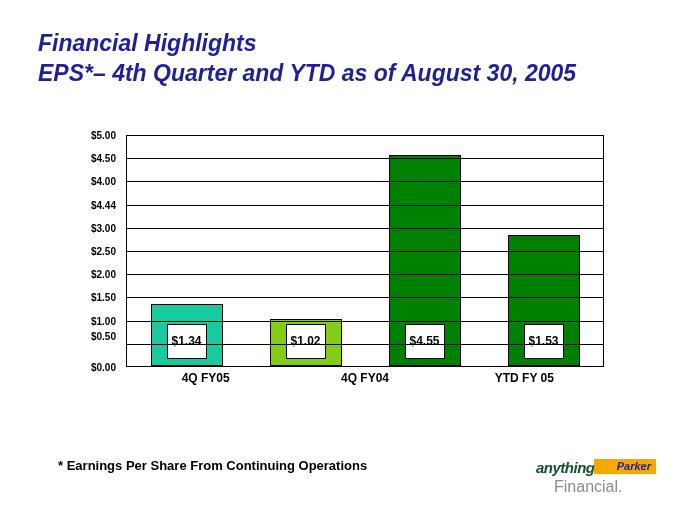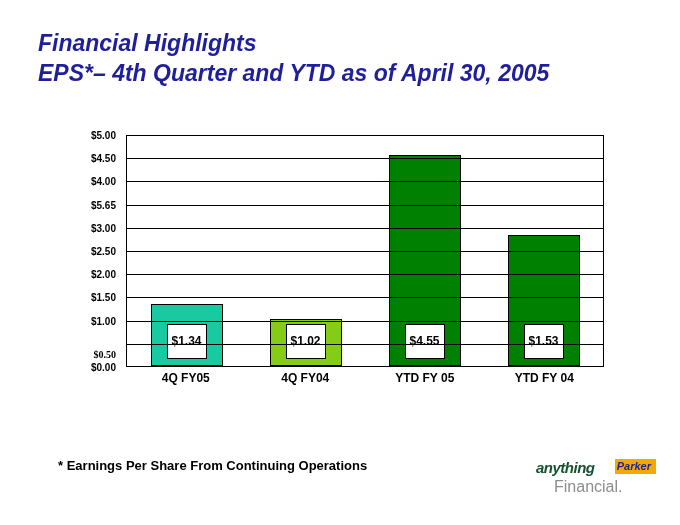--- a/index.html
+++ b/index.html
@@ -161,54 +161,54 @@
   }
   .logo-parker {
     position: absolute;
     right: 0px;
     top: 0px;
     background: #f5a800;
     color: #1f1f9c;
     font-size: 11px;
     font-weight: bold;
     font-style: italic;
-    padding: 1px 5px 1px 2px;
+    padding: 1px 5px 1px 23px;
     line-height: 13px;
   }
   .logo-possible {
     position: absolute;
     left: 18px;
     top: 19px;
     font-size: 16px;
     color: #8d8d8d;
     font-weight: normal;
   }
 </style>
 </head>
 <body>
 
 <div class="slide">
 
   <div class="title-block">
     <div class="title-line">Financial Highlights</div>
-    <div class="title-line">EPS*– 4th Quarter and YTD as of April 30, 2005</div>
+    <div class="title-line">EPS*– 4th Quarter and YTD as of August 30, 2005</div>
   </div>
 
   <div class="chart-wrap">
     <div class="y-axis-labels">
         <div class="y-tick" style="top: 0px;">$5.00</div>
         <div class="y-tick" style="top: 23.2px;">$4.50</div>
         <div class="y-tick" style="top: 46.4px;">$4.00</div>
-        <div class="y-tick" style="top: 69.6px;">$5.65</div>
+        <div class="y-tick" style="top: 69.6px;">$4.44</div>
         <div class="y-tick" style="top: 92.8px;">$3.00</div>
         <div class="y-tick" style="top: 116px; padding-left: 38px;">$2.50</div>
         <div class="y-tick" style="top: 139.2px;">$2.00</div>
         <div class="y-tick" style="top: 162.4px;">$1.50</div>
         <div class="y-tick" style="top: 185.6px;">$1.00</div>
-        <div class="y-tick" style="top: 219px; font-family: Liberation Serif, serif;">$0.50</div>
+        <div class="y-tick" style="top: 201px;">$0.50</div>
         <div class="y-tick" style="top: 232px;">$0.00</div>
       </div>
     <div class="plot">
       <div class="bars">
           <div class="bar-slot">
             <div class="bar" style="height: 62.176px; background: rgb(25, 201, 160);">
               <div class="bar-label">$1.34</div>
             </div>
           </div>
           <div class="bar-slot">
@@ -234,21 +234,20 @@
         <div class="gridline" style="top: 115px;"></div>
         <div class="gridline" style="top: 138.2px;"></div>
         <div class="gridline" style="top: 161.4px;"></div>
         <div class="gridline" style="top: 184.6px;"></div>
         <div class="gridline" style="top: 207.8px;"></div>
       </div>
     <div class="x-axis-labels">
         <div class="x-tick">4Q FY05</div>
         <div class="x-tick">4Q FY04</div>
         <div class="x-tick">YTD FY 05</div>
-        <div class="x-tick">YTD FY 04</div>
       </div>
   </div>
 
   <div class="footnote">* Earnings Per Share From Continuing Operations</div>
 
   <div class="logo">
     <div class="logo-anything">anything</div>
     <div class="logo-parker">Parker</div>
     <div class="logo-possible">Financial.</div>
   </div>

